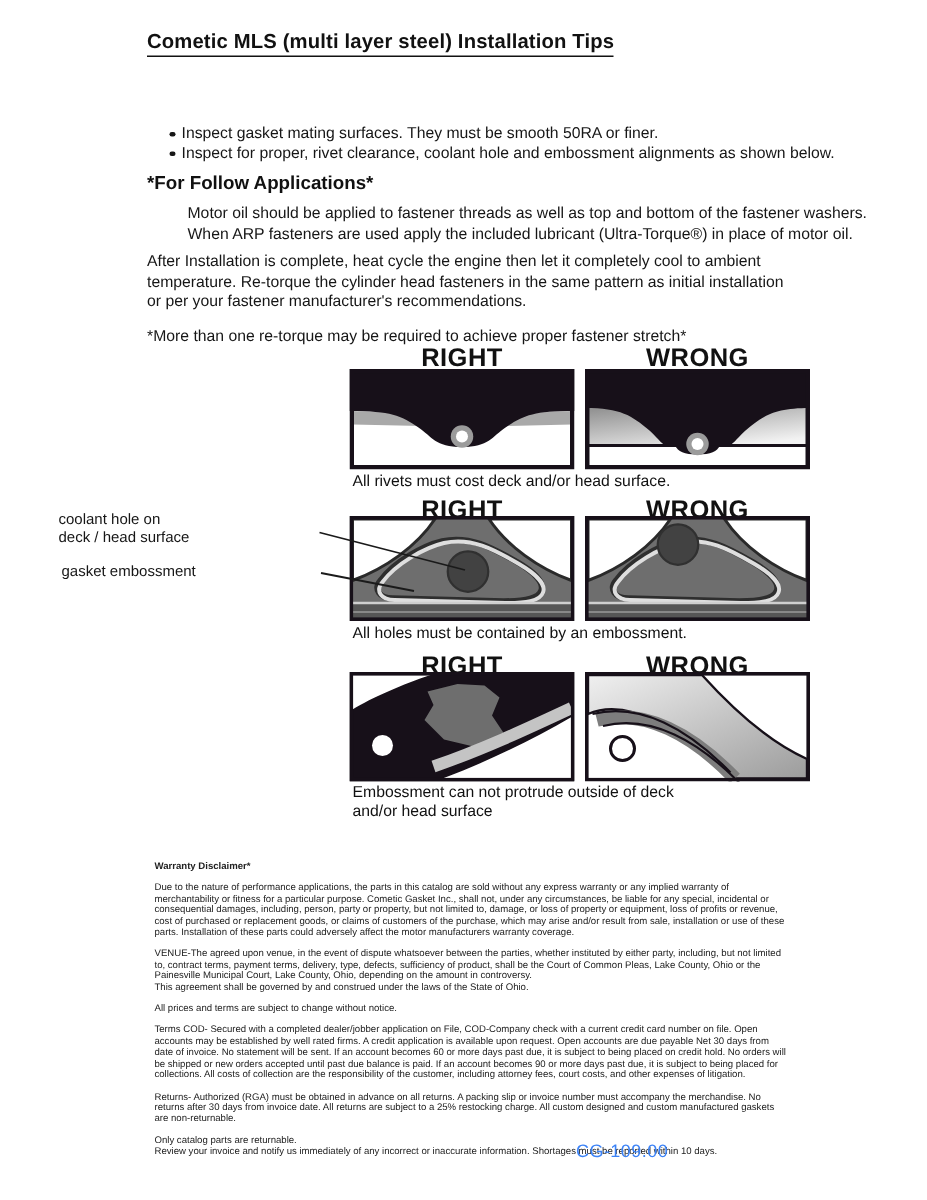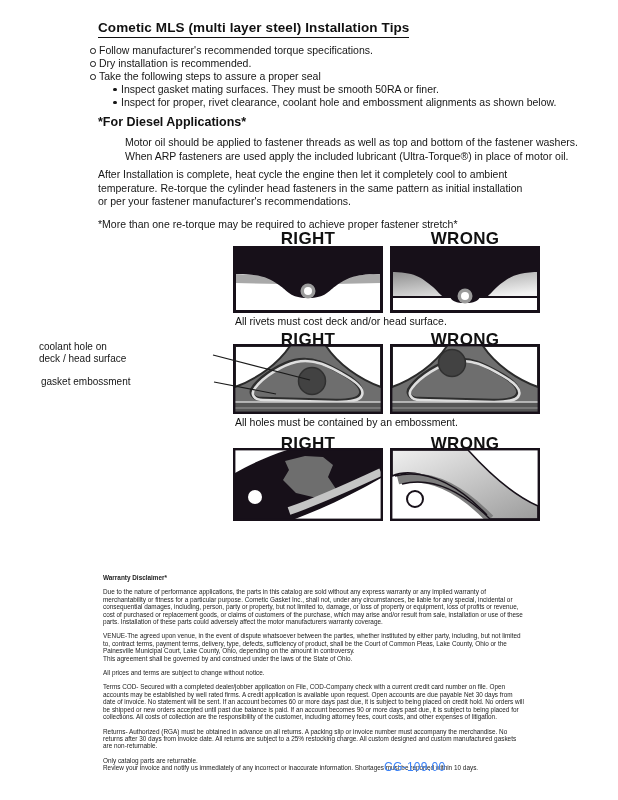--- a/index.html
+++ b/index.html
@@ -51,31 +51,26 @@
 
   .footer-code { position:absolute; left:384px; top:760px; font-size:12px; color:#3b82f6; letter-spacing:0.3px; }
 </style>
 </head>
 <body>
 
 <div class="page">
 
   <div class="title">Cometic MLS (multi layer steel) Installation Tips</div>
 
-  <ul class="tips-list">
-    <li>Follow manufacturer's recommended torque specifications.</li>
-    <li>Dry installation is recommended.</li>
-    <li>Take the following steps to assure a proper seal</li>
-  </ul>
   <ul class="sub-list">
     <li>Inspect gasket mating surfaces.  They must be smooth 50RA or finer.</li>
     <li>Inspect for proper, rivet clearance, coolant hole and embossment alignments as shown below.</li>
   </ul>
 
-  <div class="diesel-heading">*For Diesel Applications*</div>
+  <div class="diesel-heading">*For Follow Applications*</div>
   <div class="para para1">Motor oil should be applied to fastener threads as well as top and bottom of the fastener washers.
 When ARP fasteners are used apply the included lubricant (Ultra-Torque®) in place of motor oil.</div>
   <div class="para para2">After Installation is complete, heat cycle the engine then let it completely cool to ambient
 temperature. Re-torque the cylinder head fasteners in the same pattern as initial installation
 or per your fastener manufacturer's recommendations.</div>
   <div class="para para3">*More than one re-torque may be required to achieve proper fastener stretch*</div>
 
   <div class="dg-label" style="left:233px; top:229px;">RIGHT</div>
   <div class="dg-label" style="left:390px; top:229px;">WRONG</div>
 
@@ -183,20 +178,22 @@
       <rect x="0" y="0" width="150" height="73" fill="#ffffff"></rect>
       <path d="M2,2 H78 C106,33 130,50 148,58 V71 H96 C66,40 30,16 2,28 Z" fill="url(#bandGrad)" stroke="#171019" stroke-width="1.6"></path>
       <path d="M8,32 C40,24 72,42 100,71" stroke="#7d7d7d" stroke-width="9" fill="none"></path>
       <path d="M8,32 C40,24 72,42 100,71" stroke="#171019" stroke-width="1.4" fill="none" transform="translate(-3,-4)"></path>
       <path d="M8,32 C40,24 72,42 100,71" stroke="#171019" stroke-width="1.4" fill="none" transform="translate(4,4)"></path>
       <circle cx="25" cy="51" r="8" fill="#ffffff" stroke="#171019" stroke-width="2"></circle>
       <rect x="1.2" y="1.2" width="147.6" height="70.6" fill="none" stroke="#171019" stroke-width="2.4"></rect>
     </svg>
   </div>
 
+  <div class="dg-caption" style="top:522px;">Embossment can not protrude outside of deck
+and/or head surface</div>
 
   <div class="legal">
     <div class="lg-head">Warranty Disclaimer*</div>
     <p>Due to the nature of performance applications, the parts in this catalog are sold without any express warranty or any implied warranty of merchantability or fitness for a particular purpose.  Cometic Gasket Inc., shall not, under any circumstances, be liable for any special, incidental or consequential damages, including, person, party or property, but not limited to, damage, or loss of property or equipment, loss of profits or revenue, cost of purchased or replacement goods, or claims of customers of the purchase, which may arise and/or result from sale, installation or use of these parts.  Installation of these parts could adversely affect the motor manufacturers warranty coverage.</p>
     <p>VENUE-The agreed upon venue, in the event of dispute whatsoever between the parties, whether instituted by either party, including, but not limited to, contract terms, payment terms, delivery, type, defects, sufficiency of product, shall be the Court of Common Pleas, Lake County, Ohio or the Painesville Municipal Court, Lake County, Ohio, depending on the amount in controversy.
 This agreement shall be governed by and construed under the laws of the State of Ohio.</p>
     <p>All prices and terms are subject to change without notice.</p>
     <p>Terms COD- Secured with a completed dealer/jobber application on File, COD-Company check with a current credit card number on file.  Open accounts may be established by well rated firms.  A credit application is available upon request.  Open accounts are due payable Net 30 days from date of invoice.  No statement will be sent.  If an account becomes 60 or more days past due, it is subject to being placed on credit hold.  No orders will be shipped or new orders accepted until past due balance is paid.  If an account becomes 90 or more days past due, it is subject to being placed for collections.  All costs of collection are the responsibility of the customer, including attorney fees, court costs, and other expenses of litigation.</p>
     <p>Returns- Authorized (RGA) must be obtained in advance on all returns.  A packing slip or invoice number must accompany the merchandise.  No returns after 30 days from invoice date.  All returns are subject to a 25% restocking charge.  All custom designed and custom manufactured gaskets are non-returnable.</p>
     <p>Only catalog parts are returnable.

